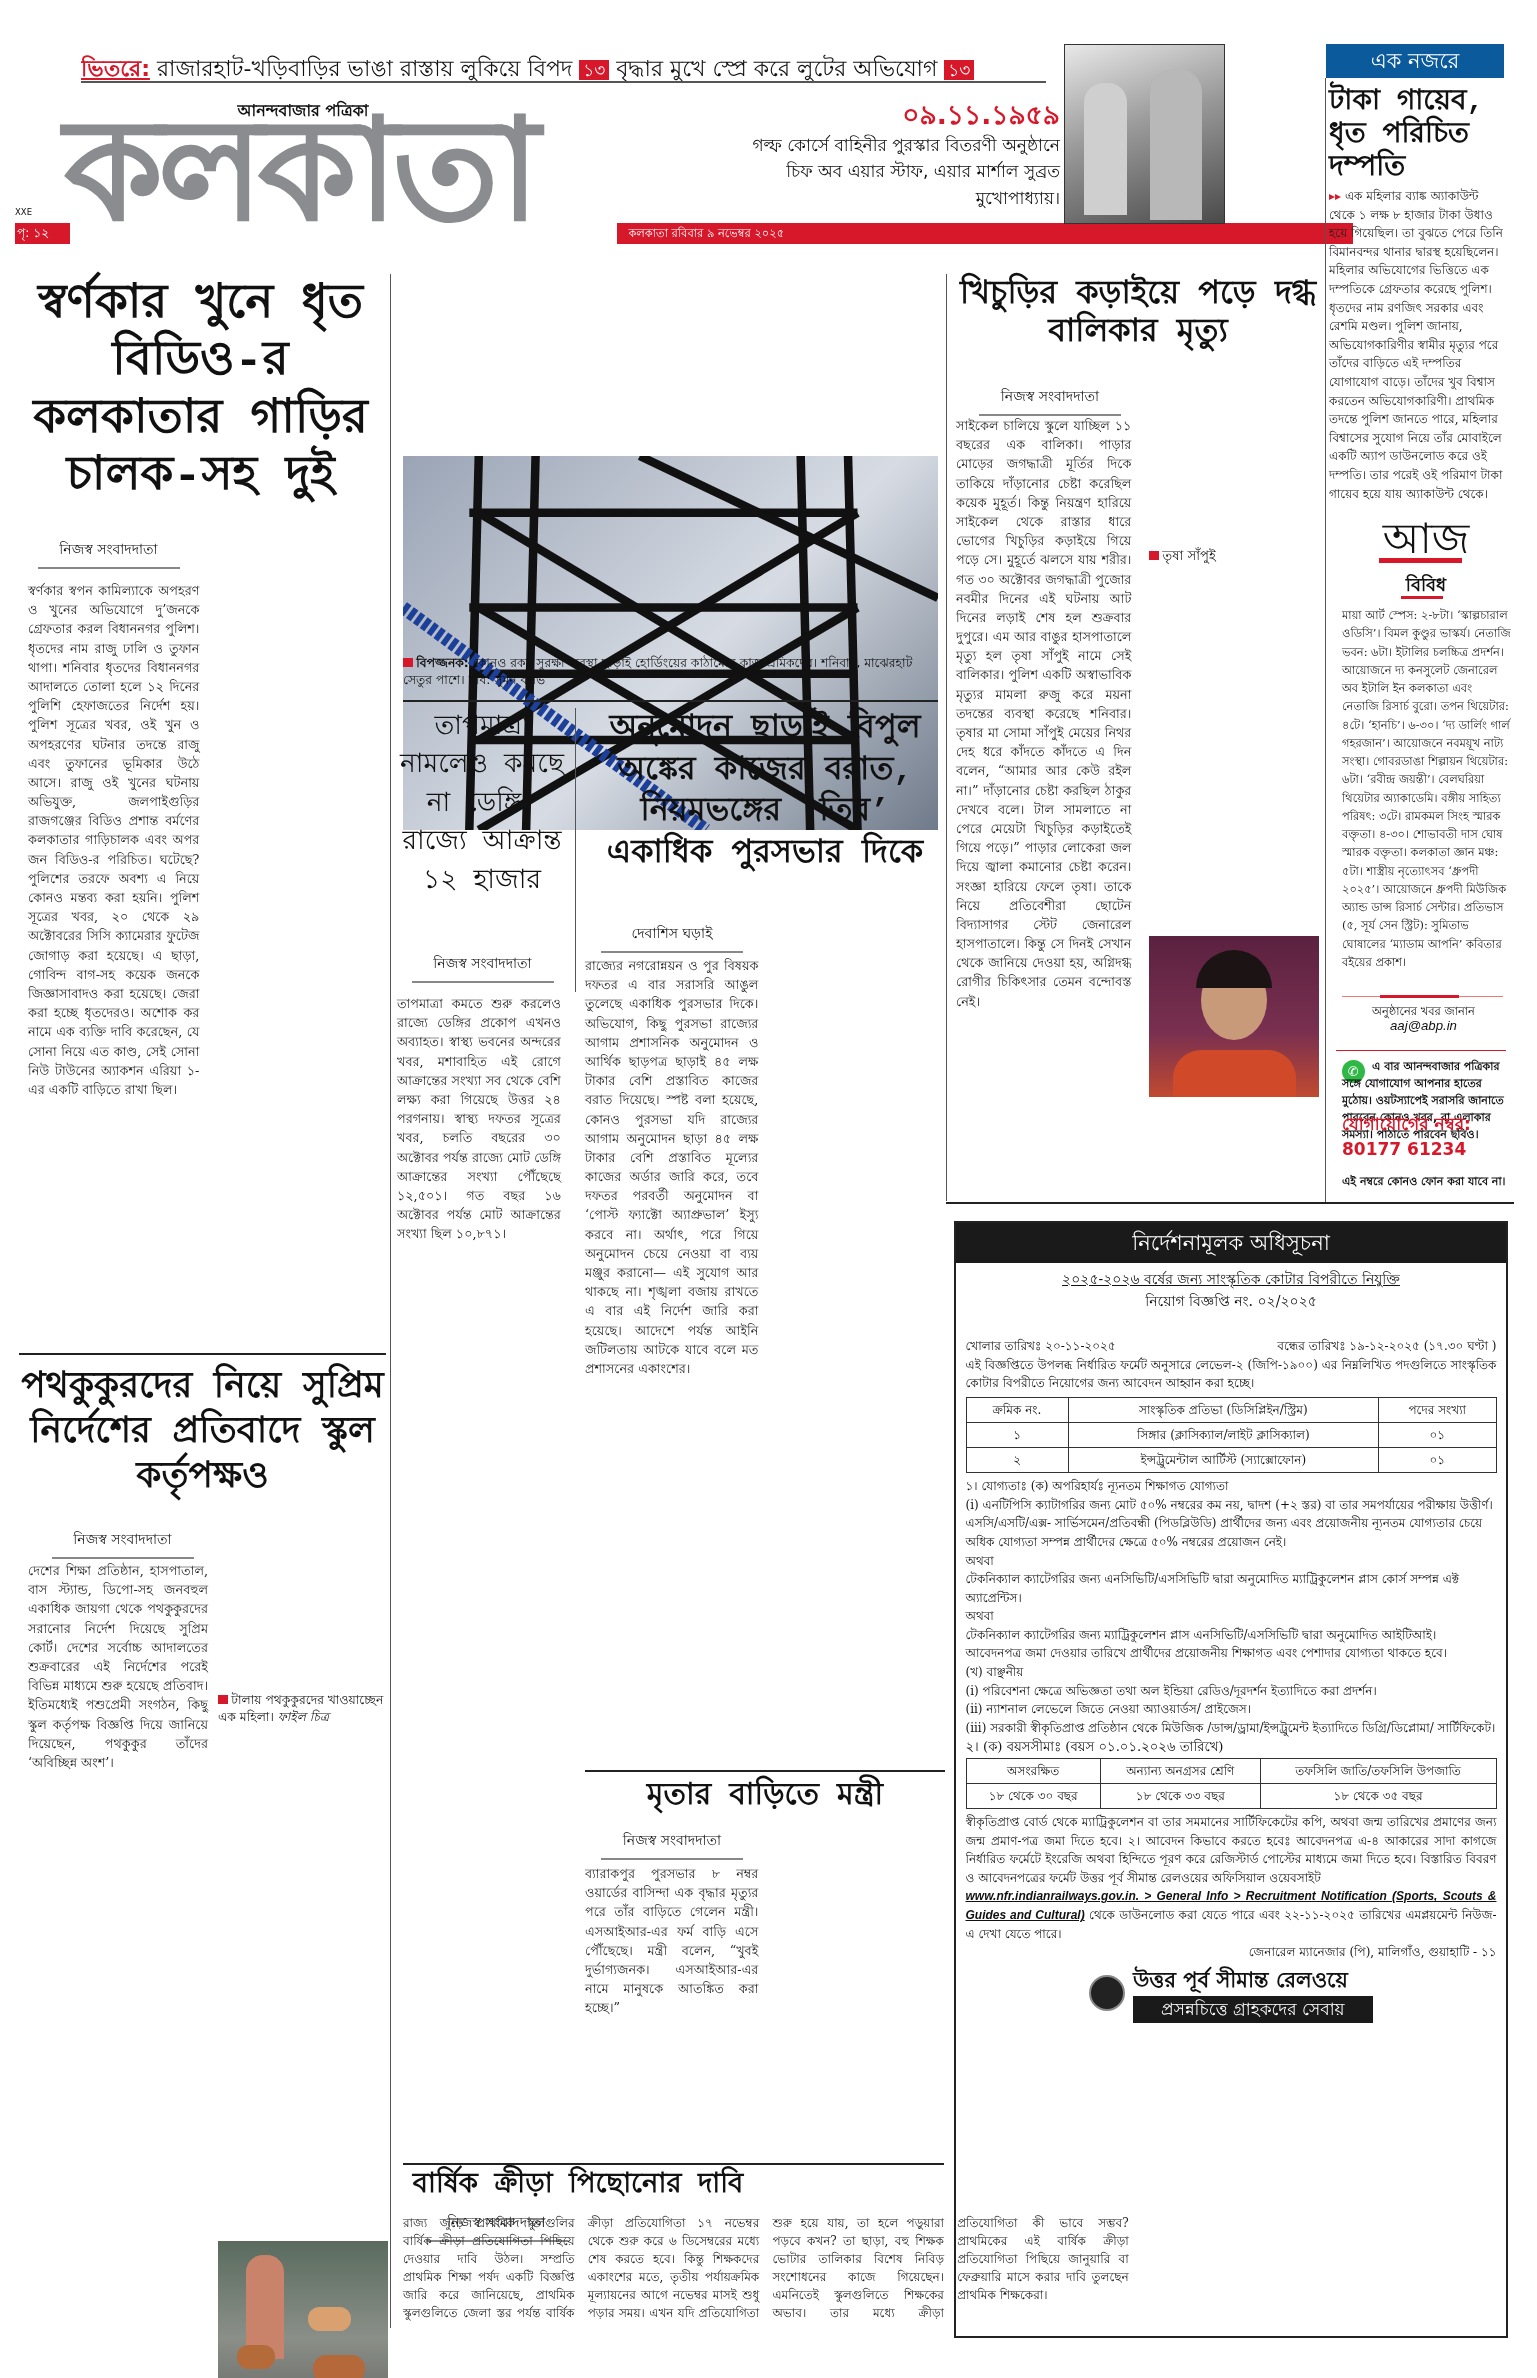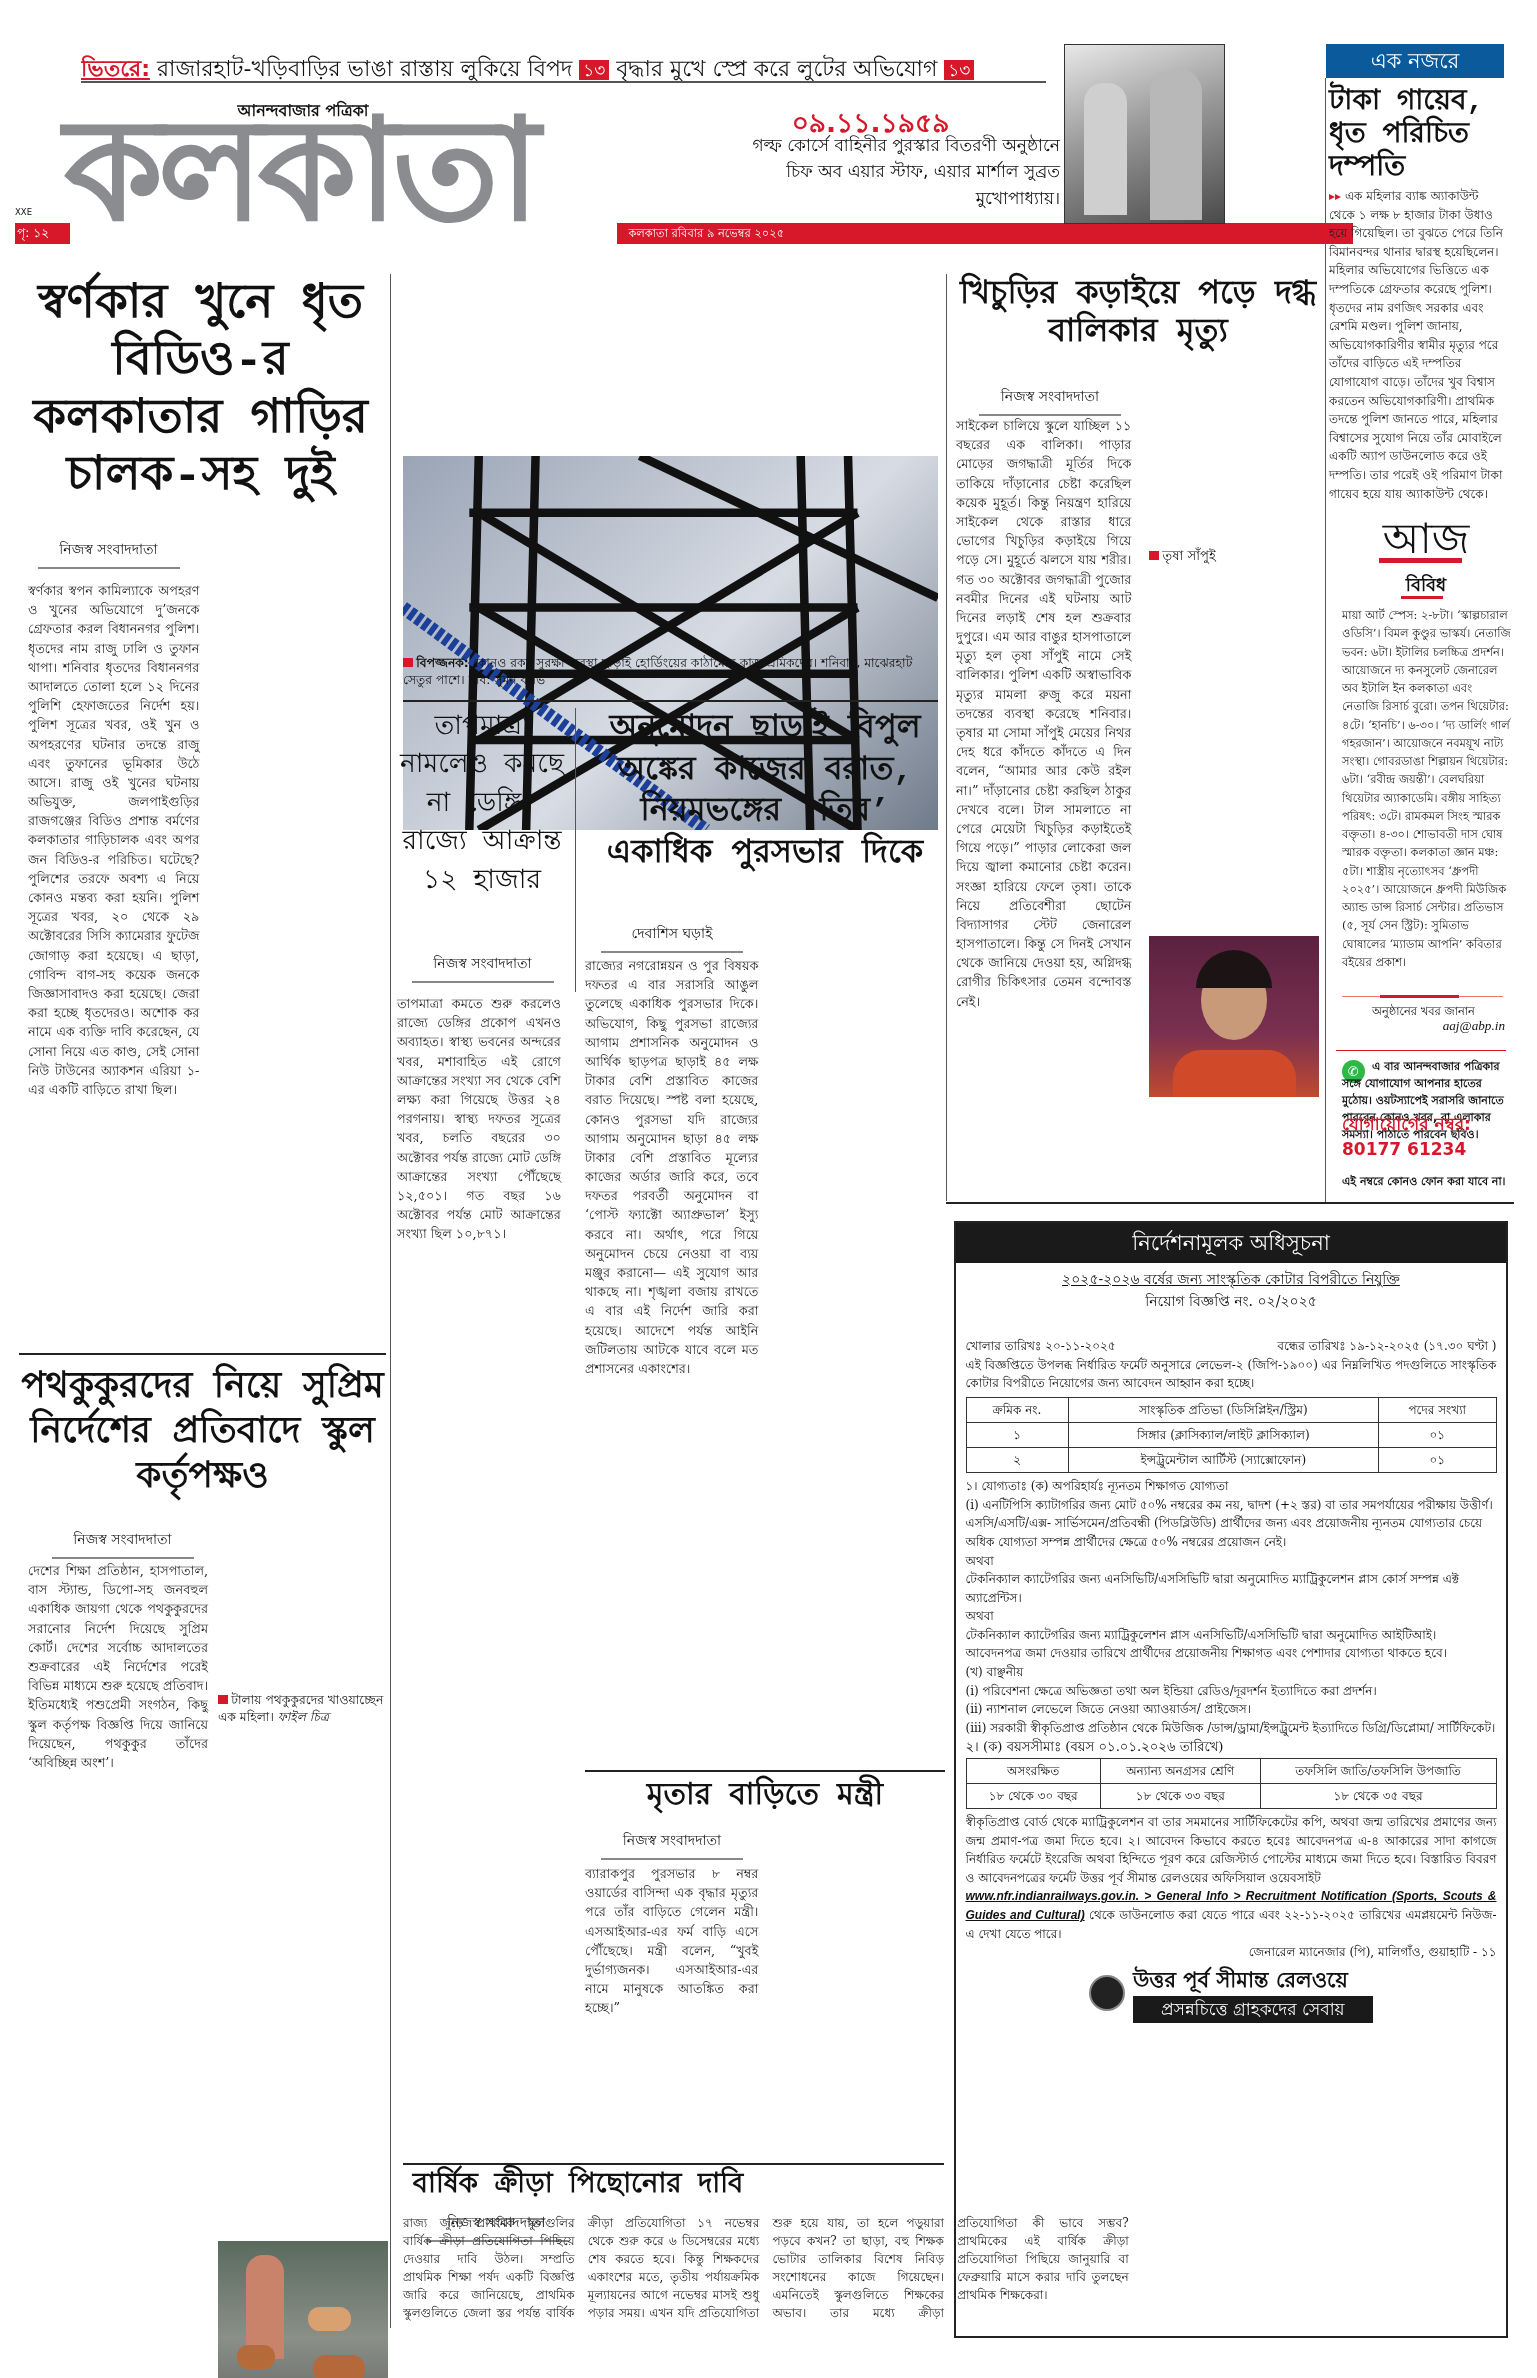--- a/index.html
+++ b/index.html
@@ -35,21 +35,21 @@
 <div class="abs" style="left:161px;top:98px;width:284px;text-align:center;font-size:16px;font-weight:bold;">আনন্দবাজার পত্রিকা</div>
 <div class="abs" style="left:64px;top:95px;width:539px;height:151px;font-size:142px;font-weight:bold;color:#8a8c90;line-height:1.05;letter-spacing:-5.7px;">কলকাতা</div>
 <div class="abs" style="left:15px;top:207px;font-size:8.5px;">XXE</div>
 <div class="abs bgred" style="left:15px;top:223px;width:55px;height:21px;">
   <span style="color:#fff;font-size:12.3px;padding-left:1.9px;line-height:21px;">পৃ: ১২</span>
 </div>
 <div class="abs bgred" style="left:617px;top:223px;width:736px;height:21px;">
   <span style="color:#fff;font-size:11.4px;padding-left:11.4px;line-height:21px;">কলকাতা রবিবার ৯ নভেম্বর ২০২৫</span>
 </div>
 
-<div class="abs red" style="left:681px;top:95px;width:379px;text-align:center;font-size:26.5px;font-weight:bold;margin-top:8px;">০৯.১১.১৯৫৯</div>
+<div class="abs red" style="left:681px;top:95px;width:379px;text-align:right;font-size:26.5px;font-weight:bold;">০৯.১১.১৯৫৯</div>
 <div class="abs" style="left:748px;top:132px;width:312px;text-align:right;font-size:17px;line-height:1.55;">গল্ফ কোর্সে বাহিনীর পুরস্কার বিতরণী অনুষ্ঠানে চিফ অব এয়ার স্টাফ, এয়ার মার্শাল সুব্রত মুখোপাধ্যায়।</div>
 <div class="abs photo" style="left:1064px;top:44px;width:161px;height:180px;background:linear-gradient(160deg,#e8e8e8,#9a9a9a 45%,#4a4a4a);border:0.9px solid #333;">
   <div style="position:absolute;left:19px;top:38px;width:43px;height:132px;background:#cfcfcf;border-radius:19px 19px 0 0;"></div>
   <div style="position:absolute;left:85px;top:24px;width:52px;height:151px;background:#b8b8b8;border-radius:23px 23px 0 0;"></div>
 </div>
 
 <div class="abs" style="left:1326px;top:44px;width:178px;height:34px;background:#0a5a9c;color:#fff;text-align:center;font-size:21px;line-height:34px;">
   <span>এক নজরে</span>
 </div>
 <div class="vrule" style="left:1325px;top:78px;height:1126px;"></div>
@@ -60,21 +60,21 @@
 </div>
 
 <div class="abs" style="left:1374px;top:506px;width:104px;text-align:center;font-size:42px;">আজ</div>
 <div class="abs bgred" style="left:1379px;top:558px;width:83px;height:4.7px;"></div>
 <div class="abs" style="left:1374px;top:571px;width:104px;text-align:center;font-size:18px;font-weight:bold;">বিবিধ</div>
 <div class="abs bgred" style="left:1401px;top:596px;width:42px;height:2.8px;"></div>
 <div class="abs body-text" style="left:1342px;top:606px;width:170px;font-size:11.4px;text-align:left;line-height:1.6;">মায়া আর্ট স্পেস: ২-৮টা। ‘স্কাল্পচারাল ওডিসি’। বিমল কুণ্ডুর ভাস্কর্য। নেতাজি ভবন: ৬টা। ইটালির চলচ্চিত্র প্রদর্শন। আয়োজনে দ্য কনসুলেট জেনারেল অব ইটালি ইন কলকাতা এবং নেতাজি রিসার্চ বুরো। তপন থিয়েটার: ৪টে। ‘হানচি’। ৬-৩০। ‘দ্য ডার্লিং গার্ল গহরজান’। আয়োজনে নবময়ূখ নাট্য সংস্থা। গোবরডাঙা শিল্পায়ন থিয়েটার: ৬টা। ‘রবীন্দ্র জয়ন্তী’। বেলঘরিয়া থিয়েটার অ্যাকাডেমি। বঙ্গীয় সাহিত্য পরিষৎ: ৩টে। রামকমল সিংহ স্মারক বক্তৃতা। ৪-৩০। শোভাবতী দাস ঘোষ স্মারক বক্তৃতা। কলকাতা জ্ঞান মঞ্চ: ৫টা। শাস্ত্রীয় নৃত্যোৎসব ‘ধ্রুপদী ২০২৫’। আয়োজনে ধ্রুপদী মিউজিক অ্যান্ড ডান্স রিসার্চ সেন্টার। প্রতিভাস (৫, সূর্য সেন স্ট্রিট): সুমিতাভ ঘোষালের ‘ম্যাডাম আপনি’ কবিতার বইয়ের প্রকাশ।</div>
 <div class="abs" style="left:1342px;top:996px;width:161px;height:0.9px;background:#e77;"></div>
 <div class="abs bgred" style="left:1380px;top:995px;width:79px;height:2.8px;"></div>
 <div class="abs" style="left:1342px;top:1003px;width:163px;text-align:center;font-size:11.4px;">অনুষ্ঠানের খবর জানান</div>
-<div class="abs" style="left:1342px;top:1018px;width:163px;text-align:right;font-size:13.2px;font-style:italic;font-family:Liberation Serif, serif;">aaj@abp.in</div>
+<div class="abs" style="left:1342px;top:1018px;width:163px;text-align:center;font-size:13.2px;font-style:italic;font-family:Liberation Sans, sans-serif;">aaj@abp.in</div>
 <div class="abs" style="left:1336px;top:1050px;width:170px;height:0.9px;background:#d7182a;"></div>
 
 <div class="abs" style="left:1342px;top:1060px;width:23px;height:23px;border-radius:50%;background:#2fb845;color:#fff;font-size:13.2px;text-align:center;line-height:23px;">✆</div>
 <div class="abs" style="left:1342px;top:1058px;width:170px;font-size:11px;line-height:1.55;text-indent:30px;font-weight:bold;">এ বার আনন্দবাজার পত্রিকার সঙ্গে যোগাযোগ আপনার হাতের মুঠোয়। ওয়টস্যাপেই সরাসরি জানাতে পারবেন কোনও খবর, বা এলাকার সমস্যা। পাঠাতে পারবেন ছবিও।</div>
 <div class="abs" style="left:1342px;top:1111px;width:170px;font-size:17px;font-weight:bold;">
   <span class="red">যোগাযোগের নম্বর:</span>
   <span class="red">80177 61234</span>
 </div>
 <div class="abs" style="left:1342px;top:1173px;width:170px;font-size:11px;font-weight:bold;">এই নম্বরে কোনও ফোন করা যাবে না।</div>
 <div class="rule" style="left:946px;top:1202px;width:568px;height:1.9px;"></div>

